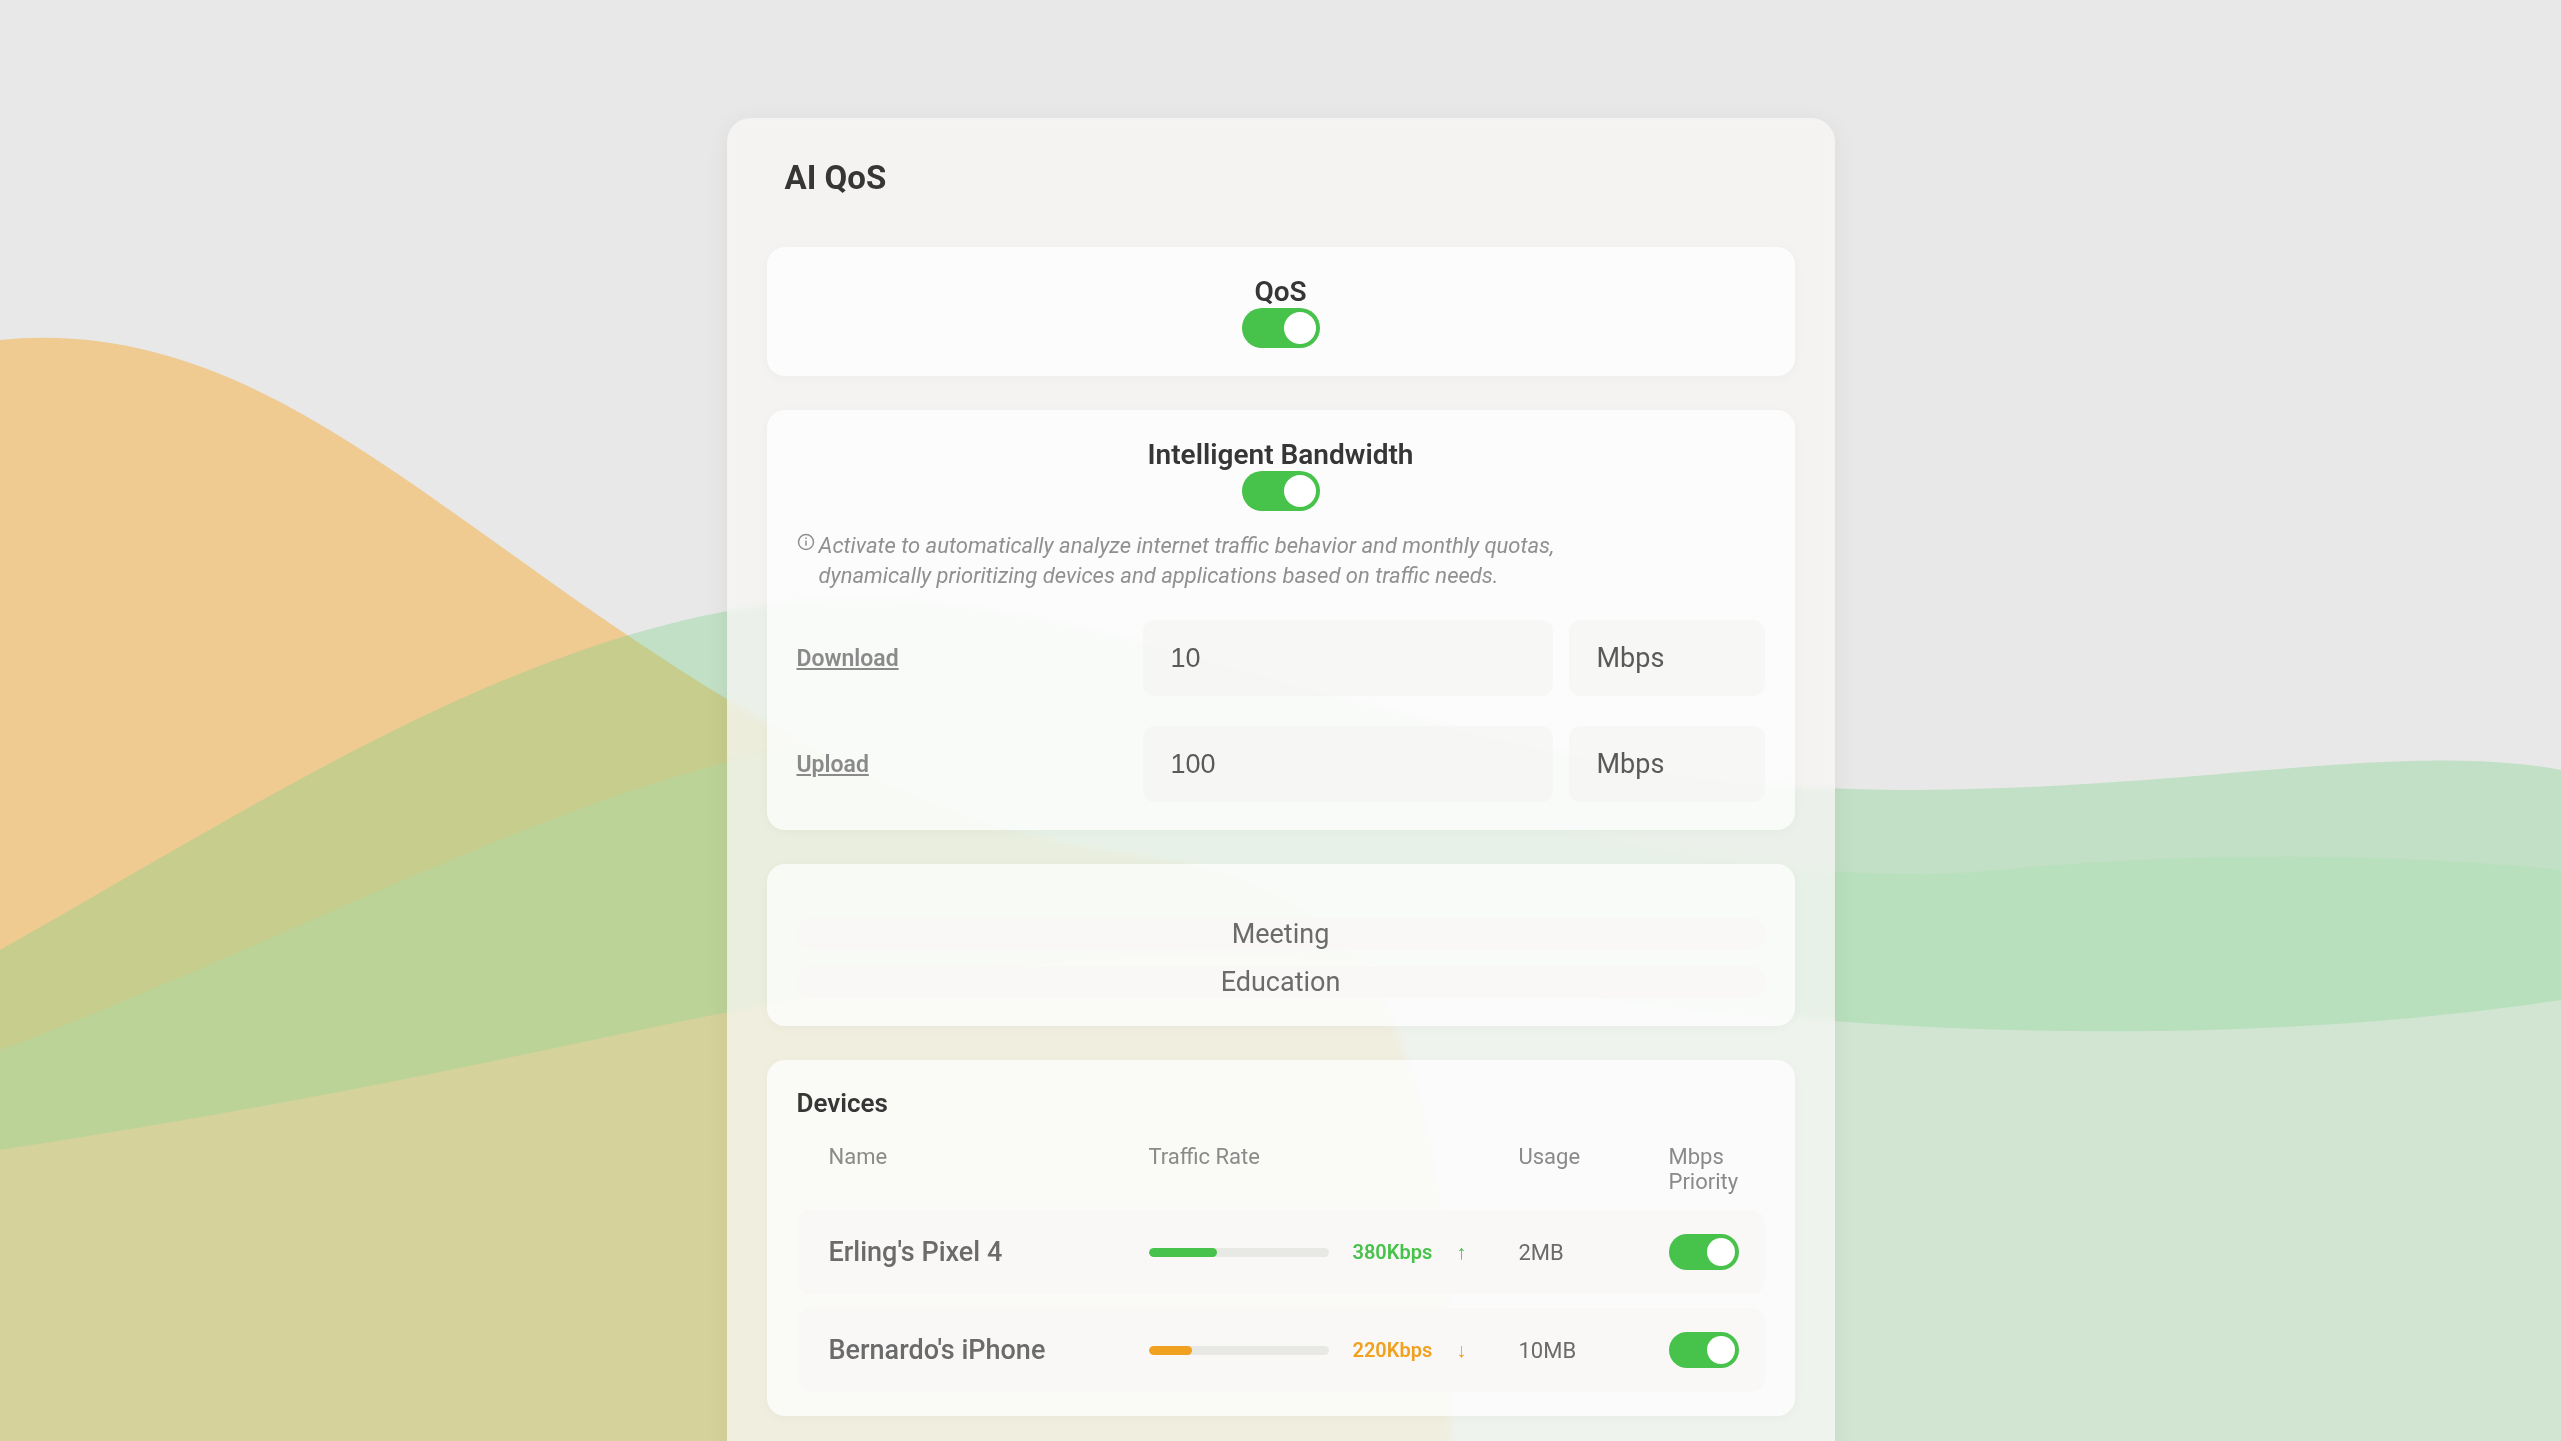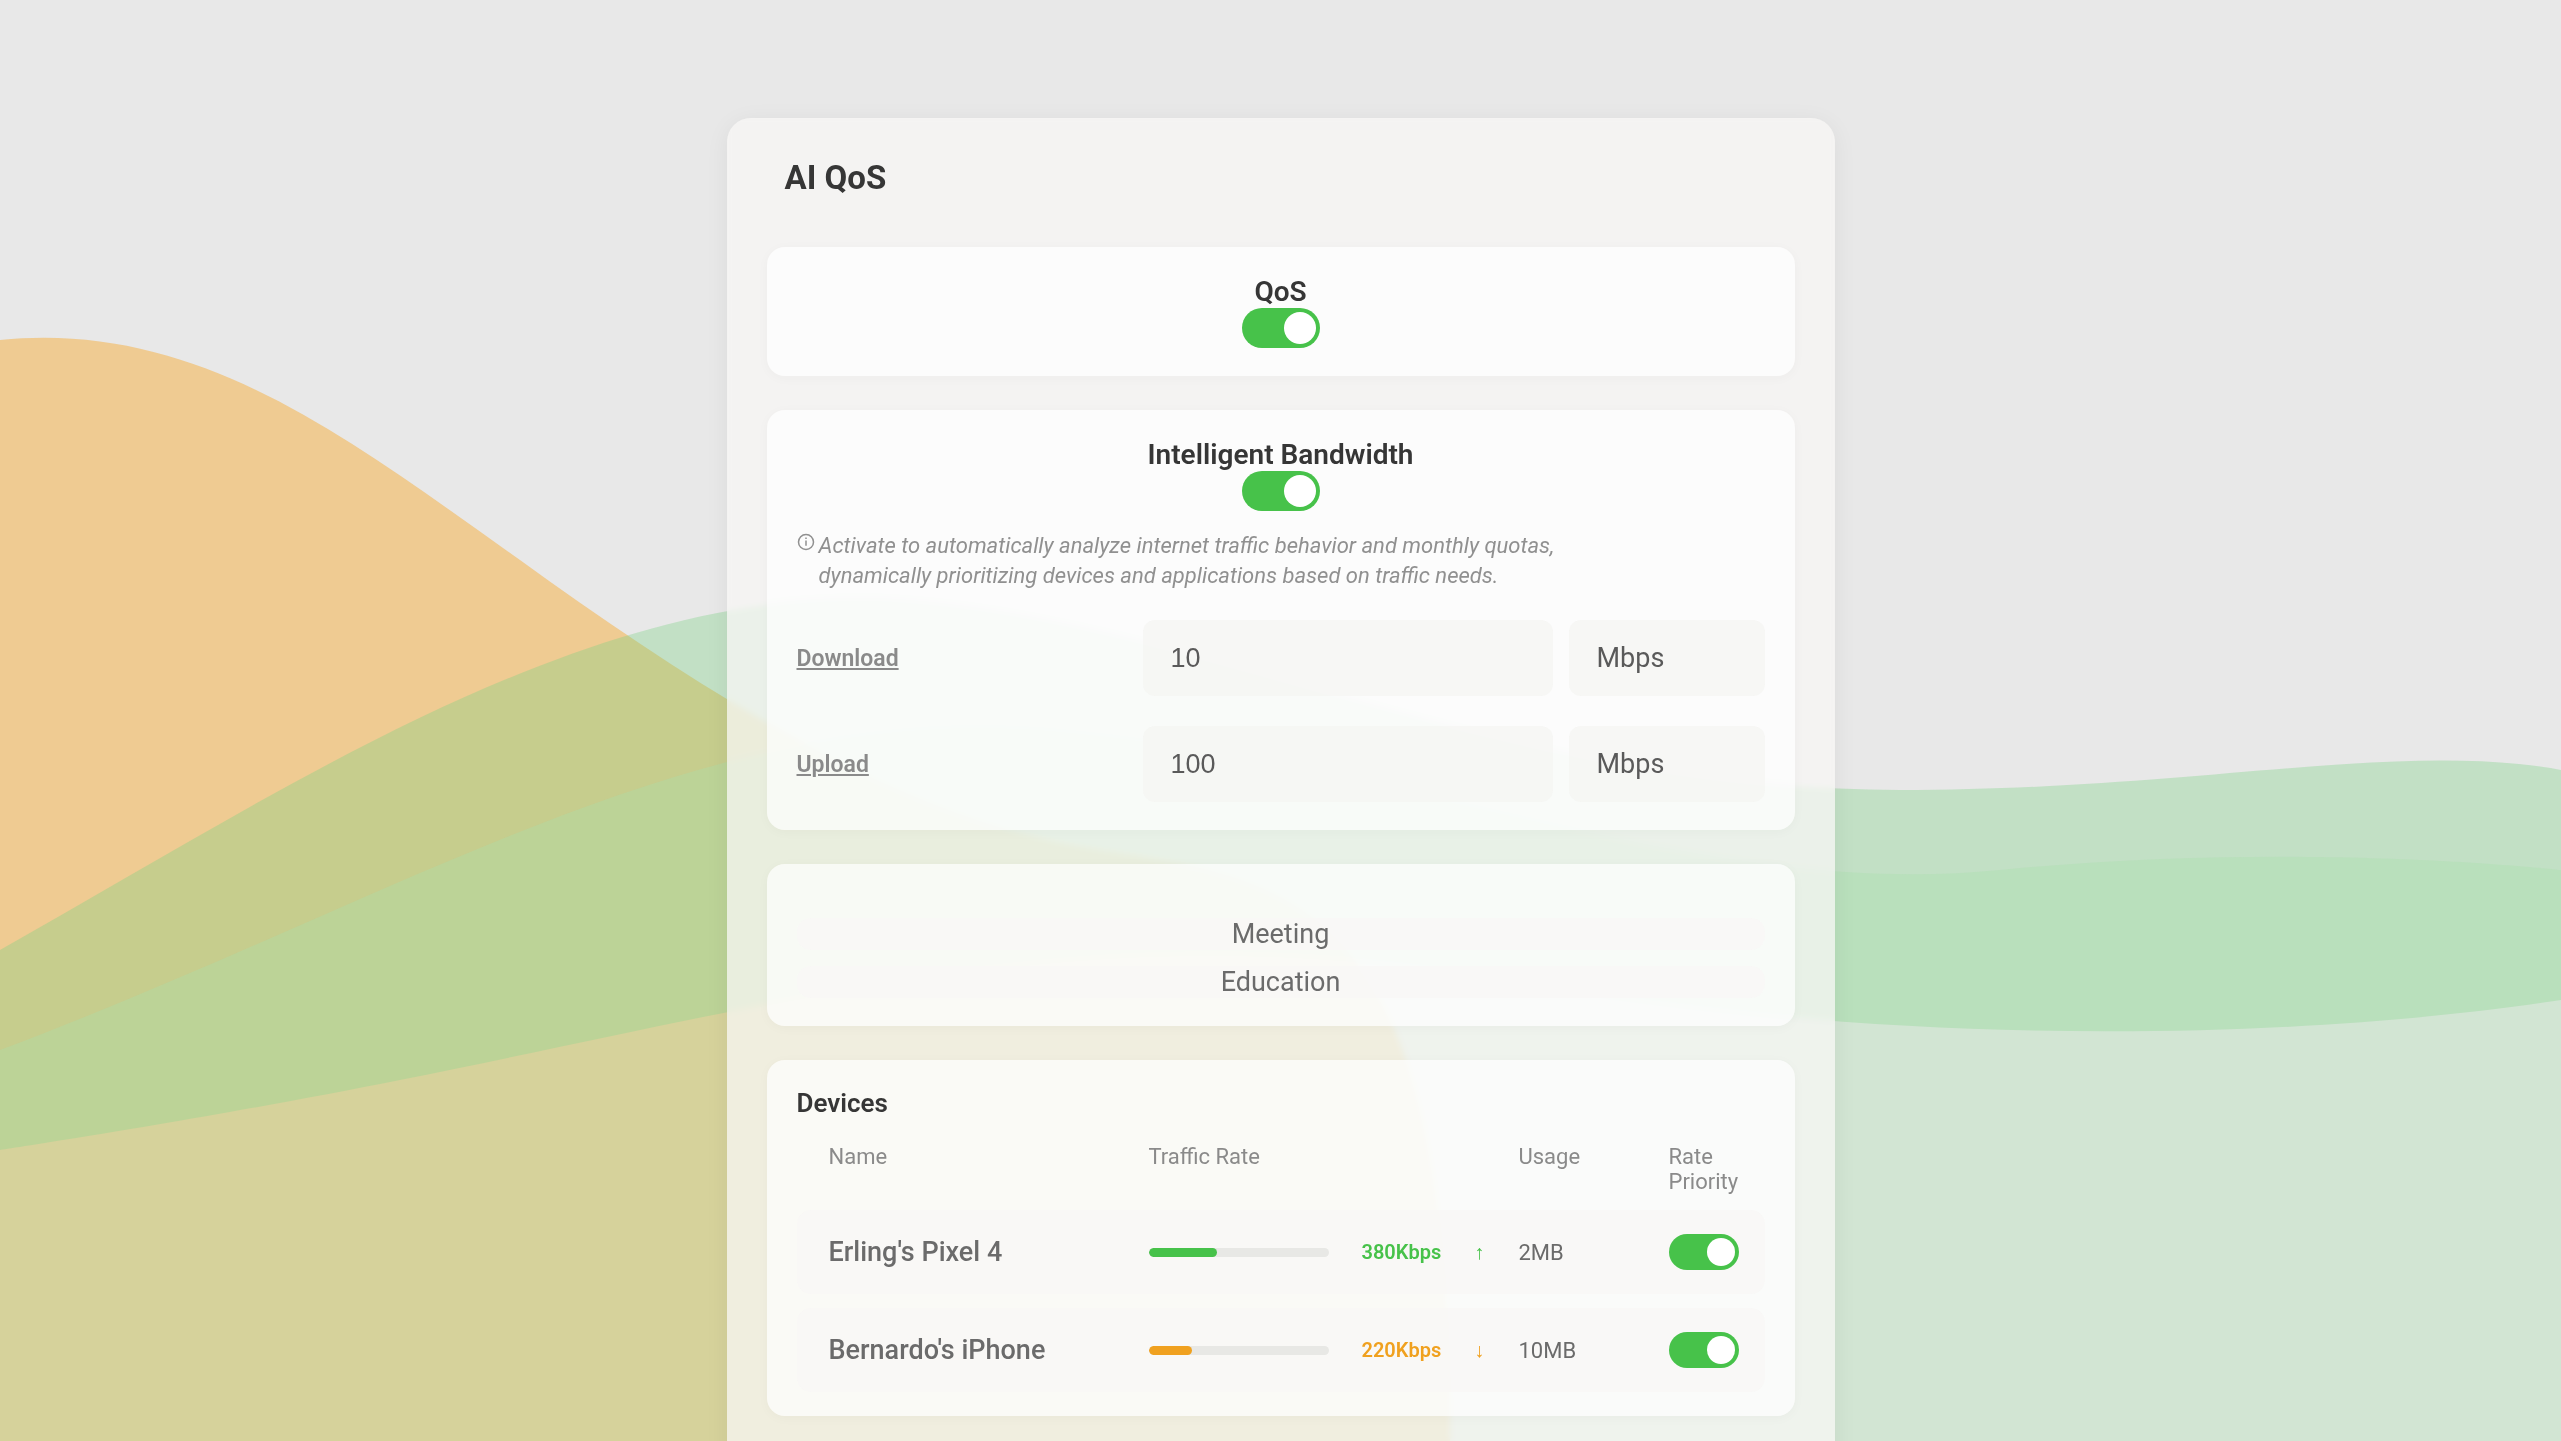--- a/index.html
+++ b/index.html
@@ -197,21 +197,21 @@
       color: #6b6b6b;
       font-weight: 500;
       white-space: nowrap;
       overflow: hidden;
       text-overflow: ellipsis;
     }
     .dev-rate {
       flex: 0 0 370px;
       display: flex;
       align-items: center;
-      gap: 33px;
+      gap: 24px;
     }
     .rate-bar {
       width: 180px;
       height: 9px;
       border-radius: 999px;
       background: #e8e8e5;
       overflow: hidden;
     }
     .rate-fill {
       height: 100%;
@@ -291,21 +291,21 @@
         <div class="app-card">Education</div>
       </div>
     </div>
 
     <div class="sub-card" style="padding-bottom:10px;">
       <div class="section-title-mid">Devices</div>
       <div class="device-header">
         <div class="col-name">Name</div>
         <div class="col-rate">Traffic Rate</div>
         <div class="col-usage">Usage</div>
-        <div class="col-priority">Rate Priority</div>
+        <div class="col-priority">Mbps Priority</div>
       </div>
 
       <div class="device-row">
         <div class="dev-name">Erling's Pixel 4</div>
         <div class="dev-rate">
           <div class="rate-bar">
               <div class="rate-fill bg-green" style="width:38%"></div>
             </div>
           <span class="rate-text green">380Kbps</span>
           <span class="arrow green">↑</span>

